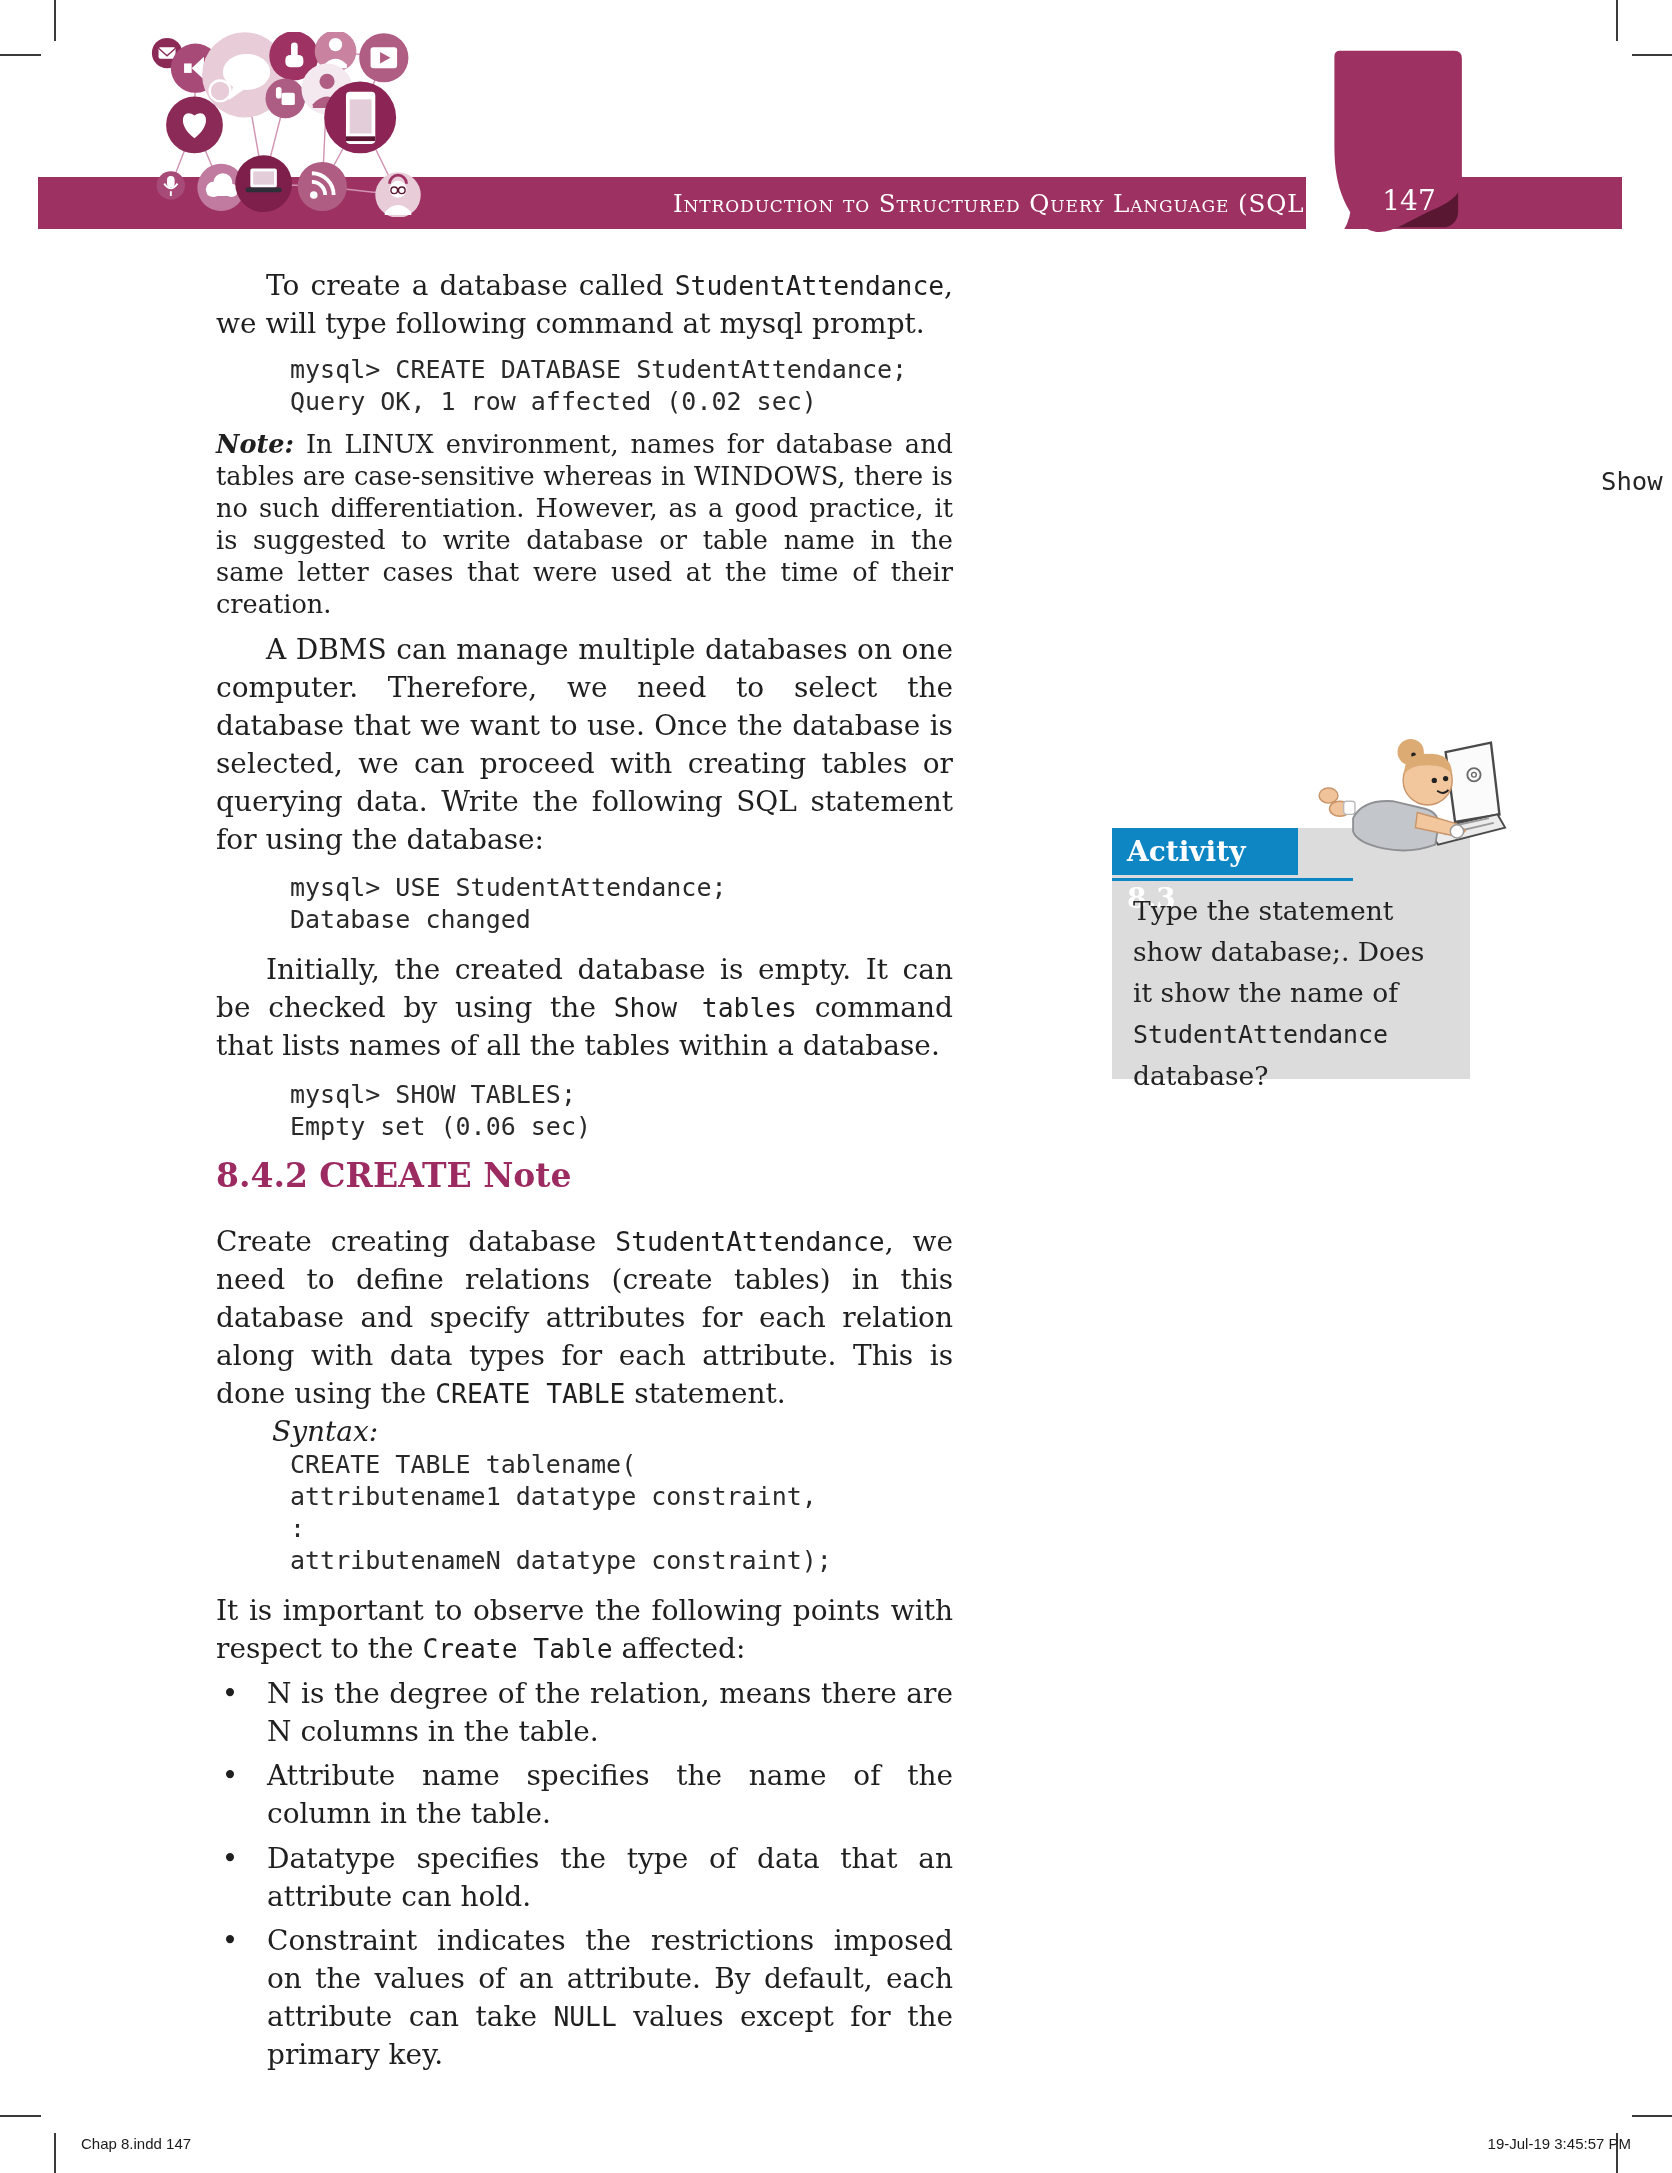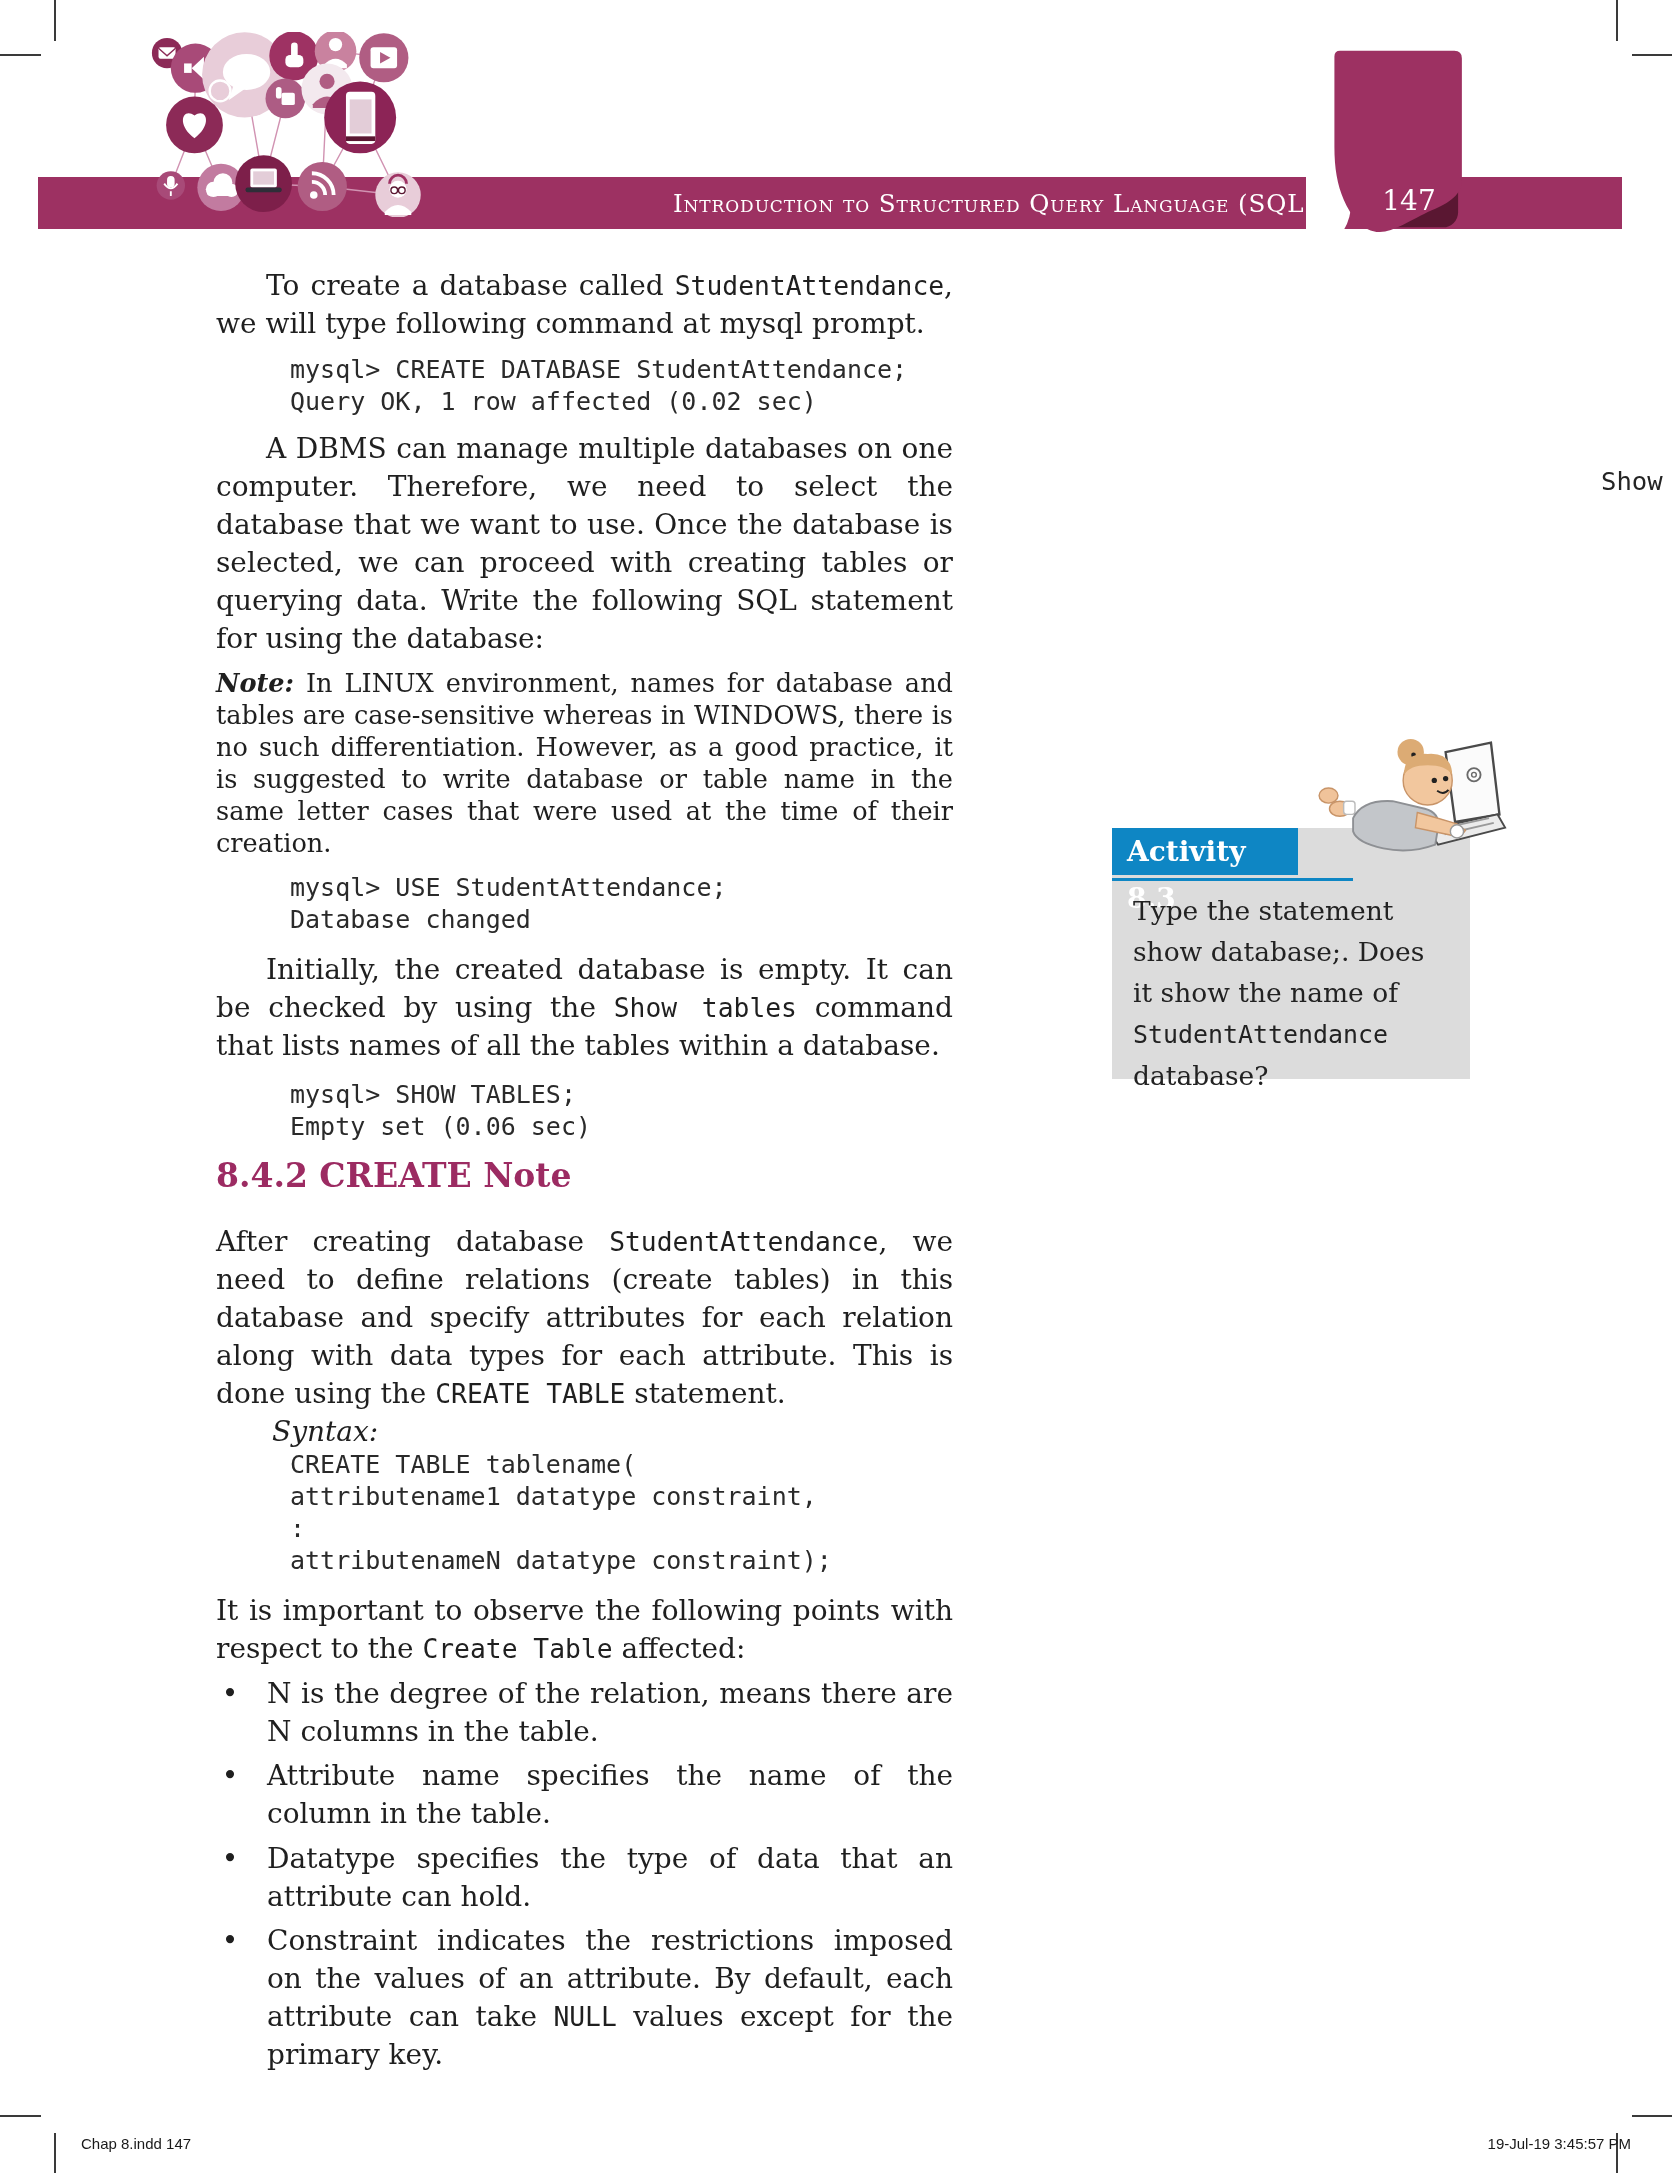--- a/index.html
+++ b/index.html
@@ -157,27 +157,27 @@
       <path d="M253,160 a9,9 0 0 1 18,0" fill="none" stroke="#9e3263" stroke-width="3"></path>
       <circle cx="258" cy="167" r="3.5" fill="none" stroke="#5a1732" stroke-width="1.5"></circle>
       <circle cx="266" cy="167" r="3.5" fill="none" stroke="#5a1732" stroke-width="1.5"></circle>
       <path d="M248,190 Q262,175 276,190 L276,193 L248,193 Z" fill="#ffffff"></path>
     </g>
   </svg>
 
   <div class="main">
     <p class="para first-indent"><span>To create a database called </span><span class="mono">StudentAttendance</span><span>, we will type following command at mysql prompt.</span></p>
     <div class="code"><div>mysql&gt; CREATE DATABASE StudentAttendance;</div><div>Query OK, 1 row affected (0.02 sec)</div></div>
+    <p class="para note"><span class="note-label">Note:</span><span> In LINUX environment, names for database and tables are case-sensitive whereas in WINDOWS, there is no such differentiation. However, as a good practice, it is suggested to write database or table name in the same letter cases that were used at the time of their creation.</span></p>
     <p class="para p2 first-indent"><span>A DBMS can manage multiple databases on one computer. Therefore, we need to select the database that we want to use. Once the database is selected, we can proceed with creating tables or querying data. Write the following SQL statement for using the database:</span></p>
-    <p class="para note"><span class="note-label">Note:</span><span> In LINUX environment, names for database and tables are case-sensitive whereas in WINDOWS, there is no such differentiation. However, as a good practice, it is suggested to write database or table name in the same letter cases that were used at the time of their creation.</span></p>
     <div class="code c2"><div>mysql&gt; USE StudentAttendance;</div><div>Database changed</div></div>
     <p class="para p3 first-indent"><span>Initially, the created database is empty. It can be checked by using the </span><span class="mono">Show tables</span><span> command that lists names of all the tables within a database.</span></p>
     <div class="code c3"><div>mysql&gt; SHOW TABLES;</div><div>Empty set (0.06 sec)</div></div>
     <h2 class="sec-heading">8.4.2 CREATE Note</h2>
-    <p class="para"><span>After creating database </span><span class="mono">StudentAttendance</span><span>, we need to define relations (create tables) in this database and specify attributes for each relation along with data types for each attribute. This is done using the </span><span class="mono">CREATE TABLE</span><span> statement.</span></p>
+    <p class="para"><span>Create creating database </span><span class="mono">StudentAttendance</span><span>, we need to define relations (create tables) in this database and specify attributes for each relation along with data types for each attribute. This is done using the </span><span class="mono">CREATE TABLE</span><span> statement.</span></p>
     <p class="syntax">Syntax:</p>
     <div class="code c4"><div>CREATE TABLE tablename(</div><div>attributename1 datatype constraint,</div><div>:</div><div>attributenameN datatype constraint);</div></div>
     <p class="para p5"><span>It is important to observe the following points with respect to the </span><span class="mono">Create Table</span><span> affected:</span></p>
     <div class="bullets">
       <div class="brow">
         <span class="marker">•</span>
         <div class="btxt"><span>N is the degree of the relation, means there are N columns in the table.</span></div>
       </div>
       <div class="brow">
         <span class="marker">•</span>

